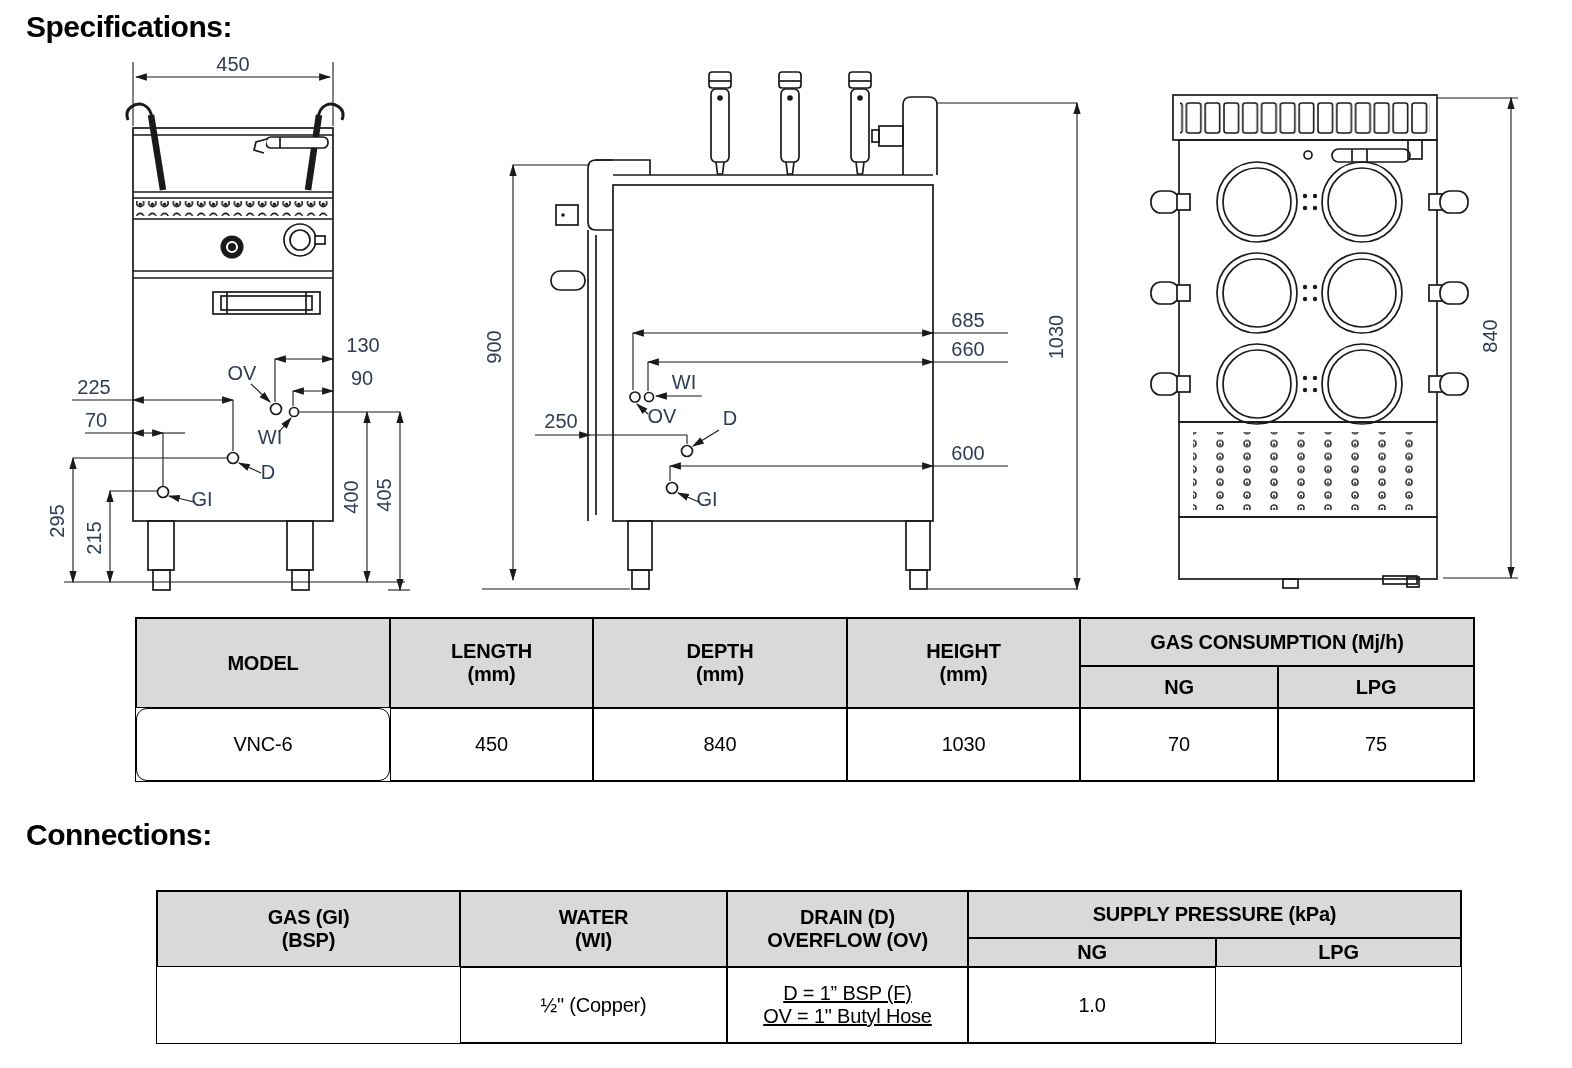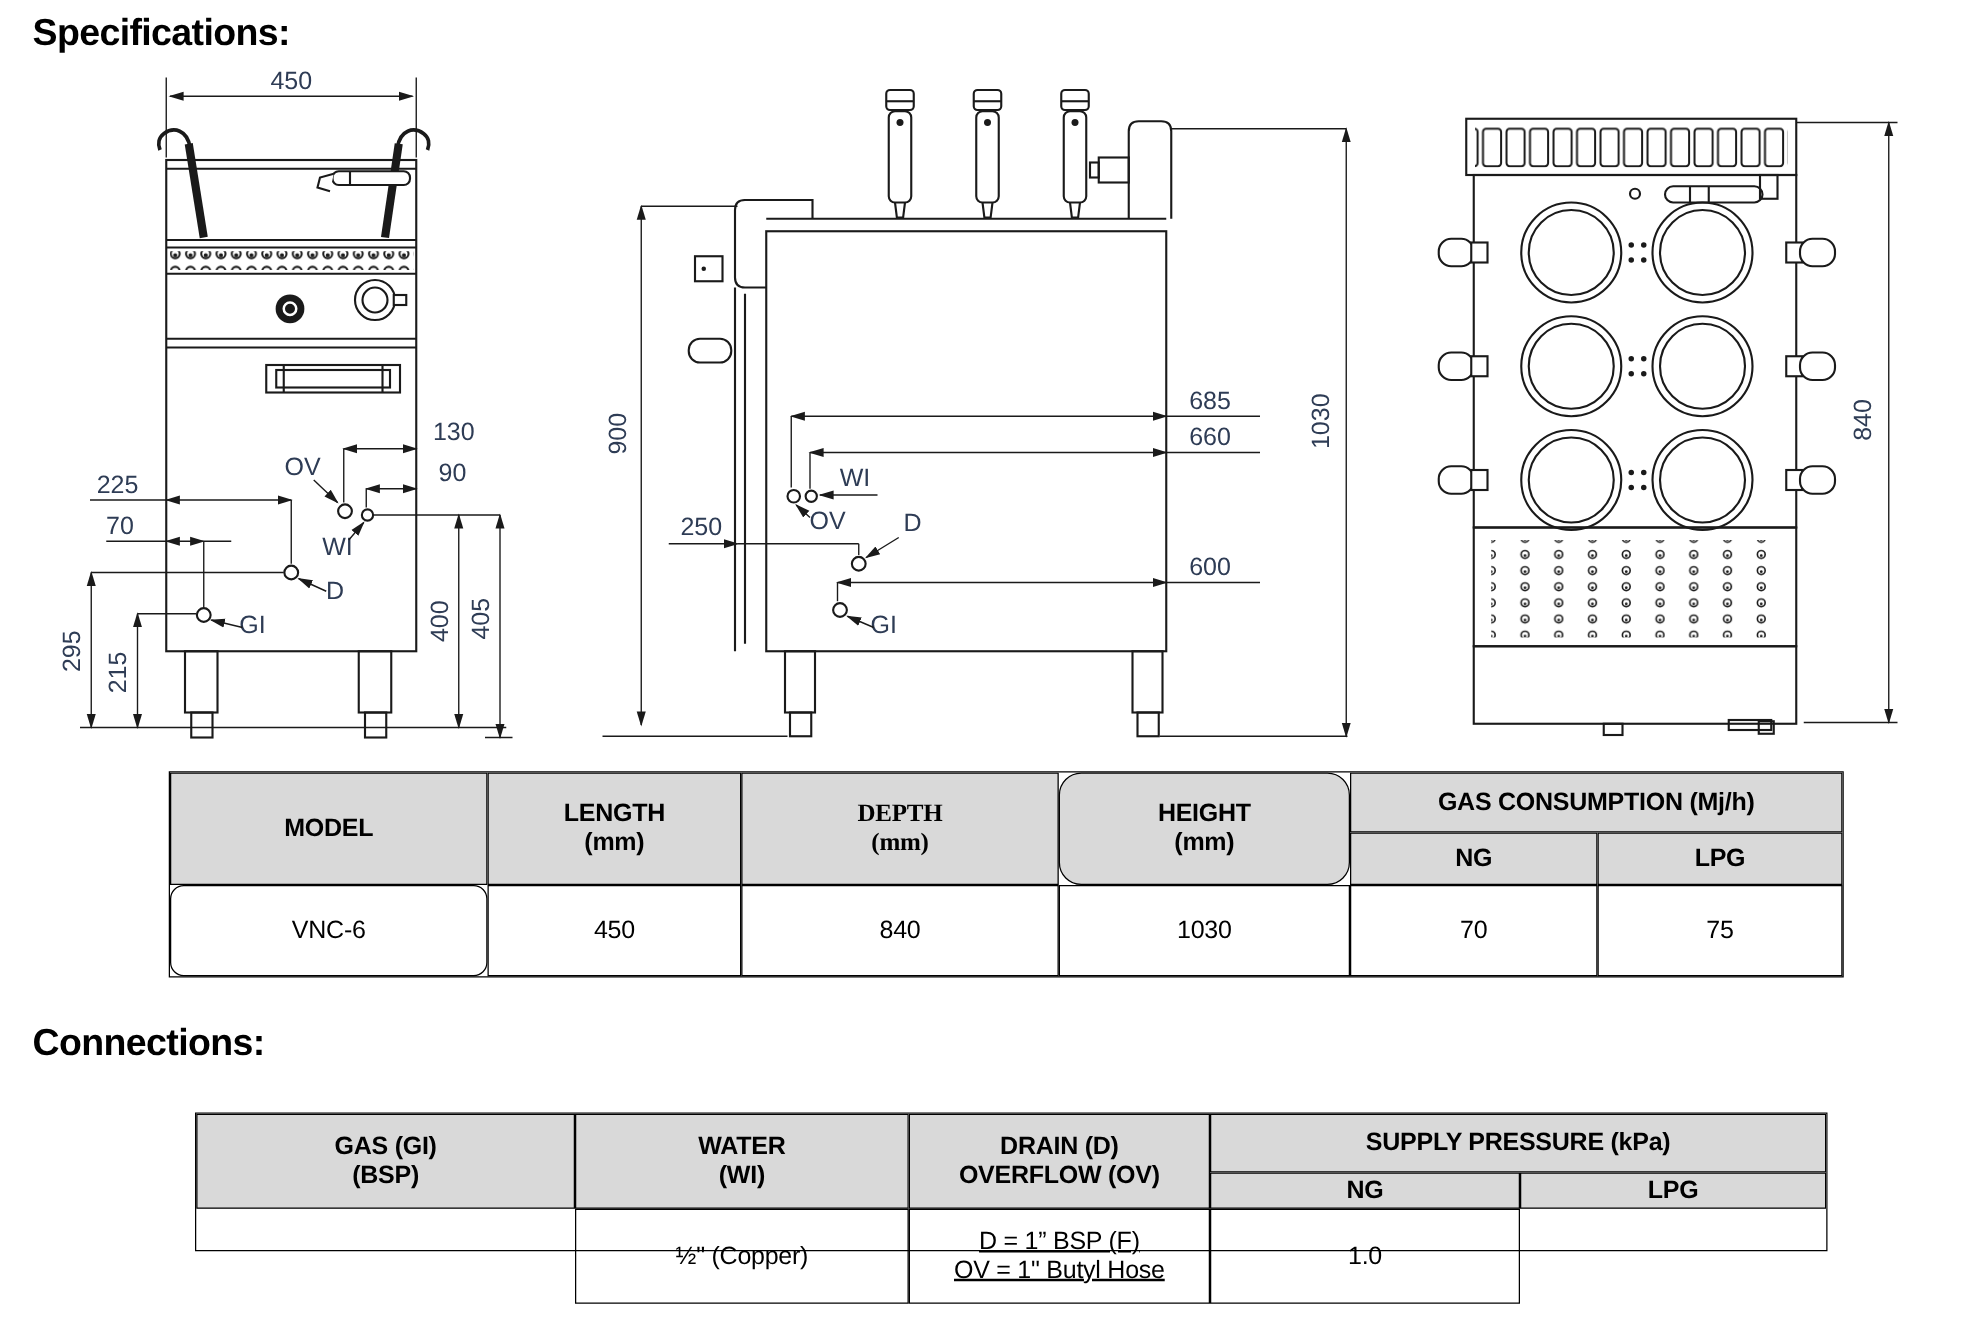--- a/index.html
+++ b/index.html
@@ -21,21 +21,21 @@
   .dark{fill:var(--line-color);stroke:none;}
 
   .tbl{position:absolute;display:grid;border:1px solid var(--table-border);box-sizing:border-box;}
   .cell{border:1px solid var(--table-border);display:flex;flex-direction:column;
         align-items:center;justify-content:center;text-align:center;
         font-size:20px;line-height:23px;letter-spacing:-0.2px;box-sizing:border-box;}
   .th{background:var(--table-header-bg);font-weight:bold;}
   .spec{left:135px;top:617px;width:1340px;height:165px;
         grid-template-columns:254px 203px 254px 233px 198px 196px;
         grid-template-rows:48px 42px 73px;}
-  .conn{left:156px;top:890px;width:1306px;height:111px;
+  .conn{left:156px;top:890px;width:1306px;height:154px;
         grid-template-columns:303px 267px 241px 248px 245px;
         grid-template-rows:47px 29px 76px;}
   .r13{grid-row:1/3;}
 </style>
 </head>
 <body>
 
 <div class="page">
 
   <div class="heading" style="left:26px;top:10px;">Specifications:</div>
@@ -324,25 +324,25 @@
       <text class="dim" x="1497" y="336" text-anchor="middle" transform="rotate(-90 1497 336)">840</text>
     </g>
   </svg>
 
   <div class="tbl spec">
     <div class="cell th r13" style="grid-column:1;">MODEL</div>
     <div class="cell th r13" style="grid-column:2;">
       <span>LENGTH</span>
       <span>(mm)</span>
     </div>
-    <div class="cell th r13" style="grid-column:3;font-family:Liberation Serif, serif;">
+    <div class="cell th r13" style="grid-column:3;">
       <span>DEPTH</span>
       <span>(mm)</span>
     </div>
-    <div class="cell th r13" style="grid-column:4;border-radius:18px;">
+    <div class="cell th r13" style="grid-column:4;">
       <span>HEIGHT</span>
       <span>(mm)</span>
     </div>
     <div class="cell th" style="grid-column:5/7;grid-row:1;">GAS CONSUMPTION (Mj/h)</div>
     <div class="cell th" style="grid-column:5;grid-row:2;">NG</div>
     <div class="cell th" style="grid-column:6;grid-row:2;">LPG</div>
 
     <div class="cell" style="grid-column:1;grid-row:3;border-radius:11px;">VNC-6</div>
     <div class="cell" style="grid-column:2;grid-row:3;">450</div>
     <div class="cell" style="grid-column:3;grid-row:3;">840</div>

